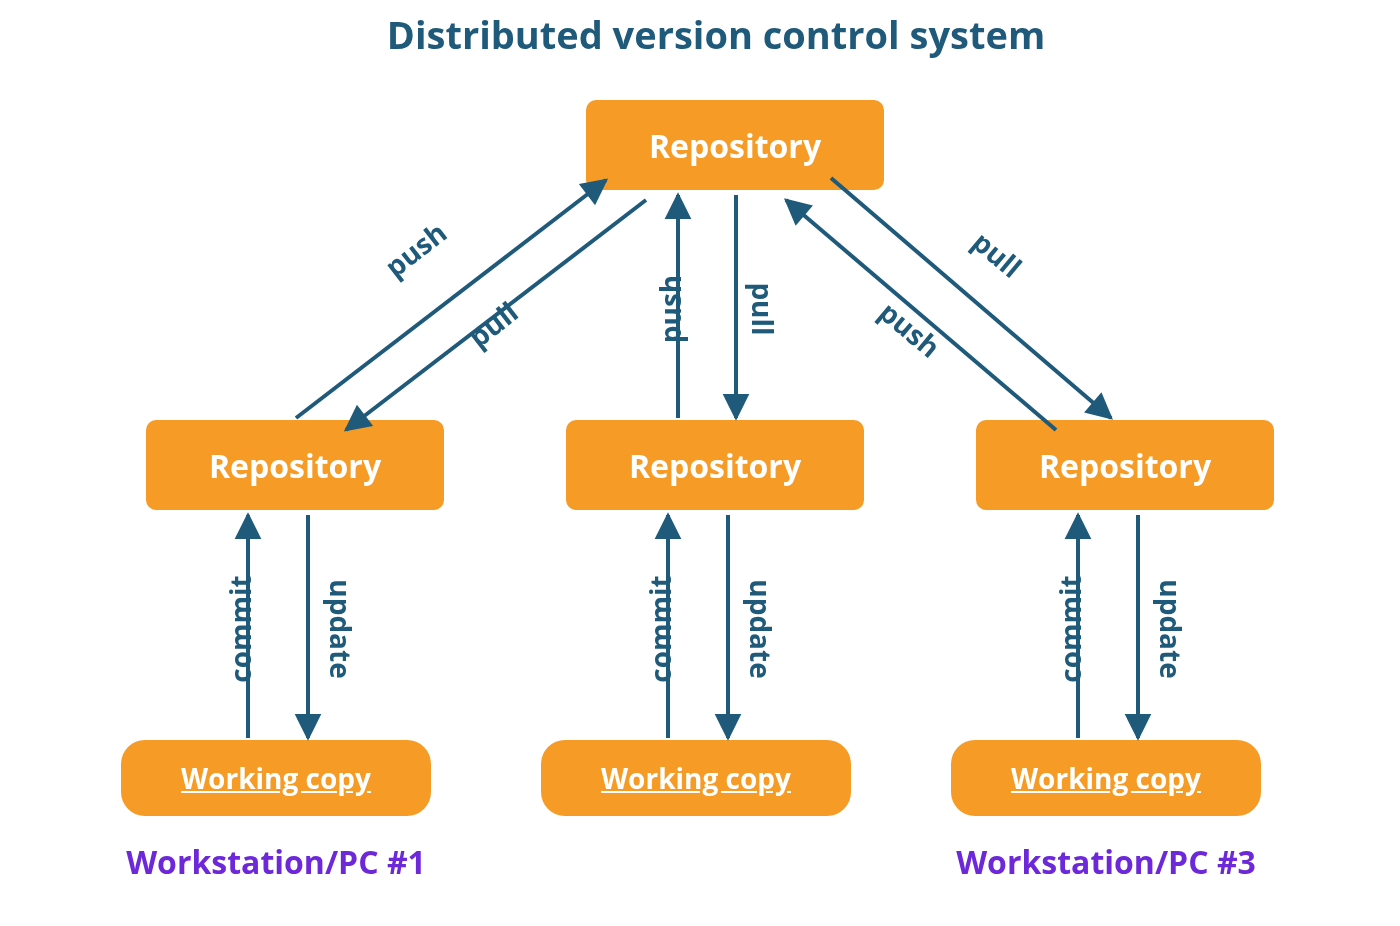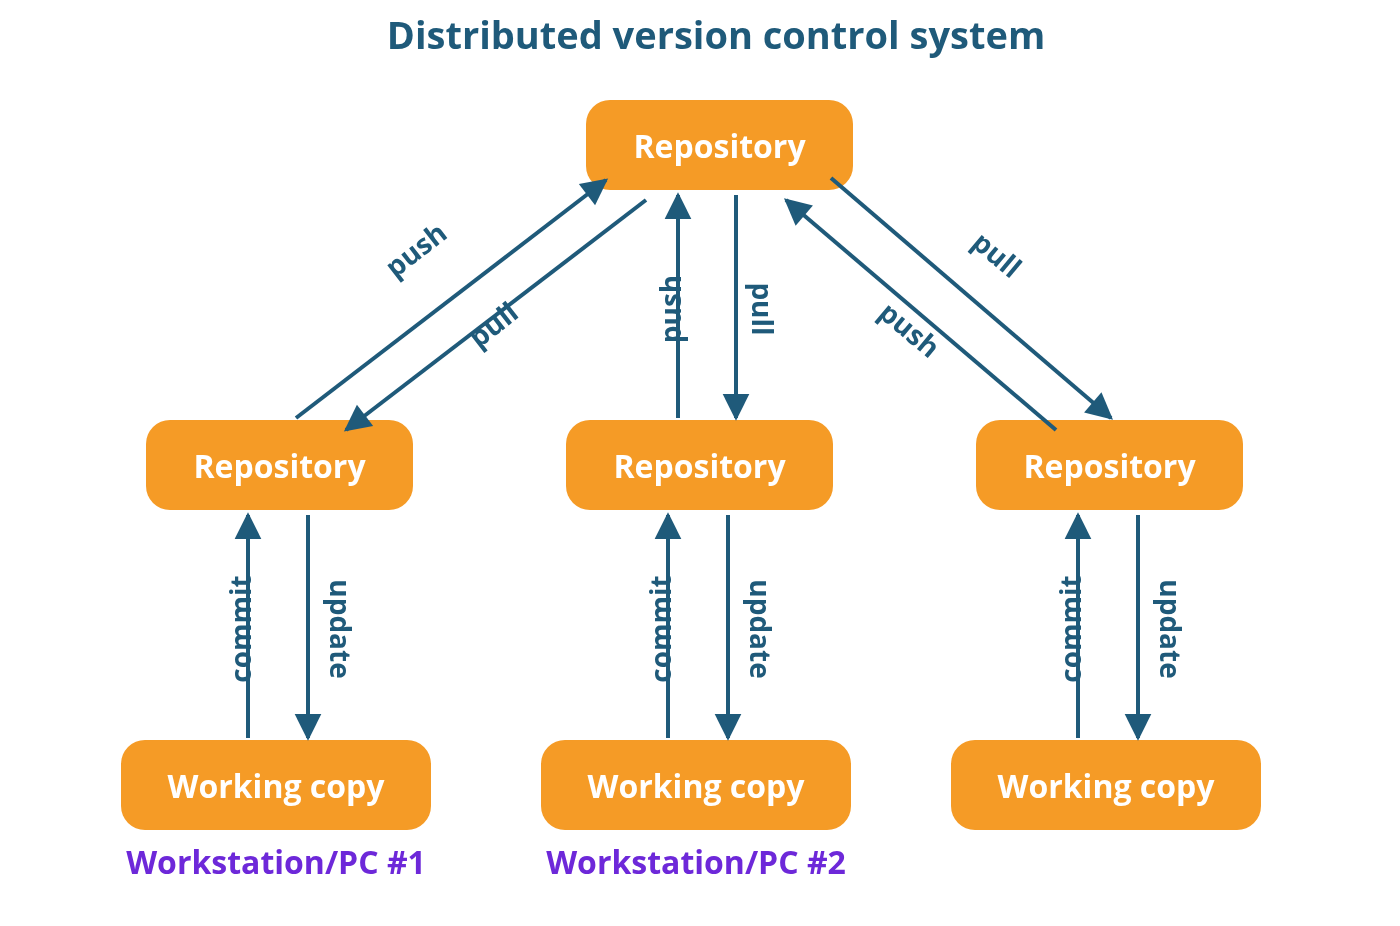--- a/index.html
+++ b/index.html
@@ -38,22 +38,22 @@
     position: absolute;
     background: #f59b26;
     color: #fff;
     font-weight: 700;
     border-radius: 24px;
     display: flex;
     align-items: center;
     justify-content: center;
     box-sizing: border-box;
   }
-  .node.repo   { width: 267px; height: 90px; font-size: 32px; }
-  .node.wc     { width: 310px; height: 90px; font-size: 32px; }
+  .node.repo   { width: 298px; height: 90px; font-size: 32px; border-radius: 10px; }
+  .node.wc     { width: 310px; height: 76px; font-size: 28px; text-decoration: underline; }
   .ws-label {
     position: absolute;
     font-size: 32px;
     font-weight: 700;
     color: #6d28d9;
     text-align: center;
   }
   svg.overlay {
     position: absolute;
     left: 0; top: 0;
@@ -95,21 +95,21 @@
     <span>Working copy</span>
   </div>
   <div class="node wc" style="left:525px; top:740px;">
     <span>Working copy</span>
   </div>
   <div class="node wc" style="left:935px; top:740px;">
     <span>Working copy</span>
   </div>
 
   <div class="ws-label" style="left:85px;  top:840px; width:350px;">Workstation/PC #1</div>
-  <div class="ws-label" style="left:505px; top:840px; width:350px;">Workstation/PC #2</div>
+  <div class="ws-label" style="left:915px; top:840px; width:350px;">Workstation/PC #3</div>
 
   <svg class="overlay" viewBox="0 0 1400 926">
     <defs>
       <marker id="arrow" viewBox="0 0 12 12" refX="10" refY="6" markerWidth="8" markerHeight="8" orient="auto-start-reverse">
         <path d="M1,1 L11,6 L1,11 Z" fill="#1f5a7a"></path>
       </marker>
     </defs>
     <g stroke="#1f5a7a" stroke-width="4" fill="none">
 
       <line x1="280" y1="418" x2="590" y2="180" marker-end="url(#arrow)"></line>

